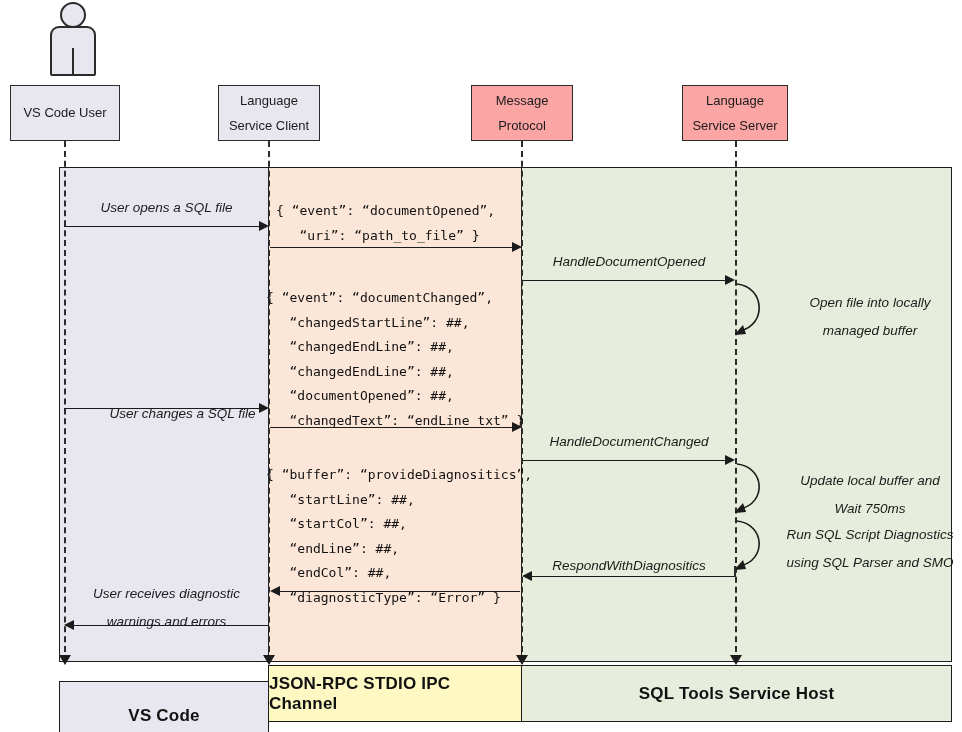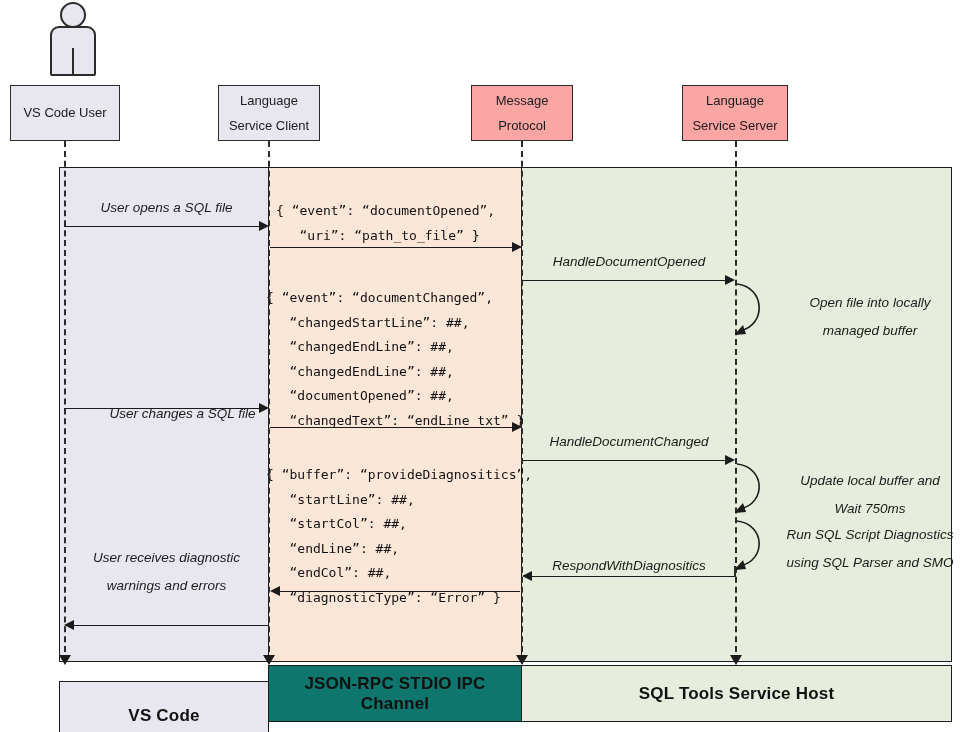--- a/index.html
+++ b/index.html
@@ -71,21 +71,21 @@
     box-sizing: border-box;
     display: flex;
     align-items: center;
     justify-content: center;
     font-size: 17px;
     font-weight: bold;
     color: #111111;
     letter-spacing: .2px;
   }
   .fbox.purple { background: #e8e6ef; }
-  .fbox.peach  { background: #0f766e; text-align: center; }
+  .fbox.peach  { background: #fef9c3; }
   .fbox.green  { background: #e6eddc; }
 
   
   .lifeline {
     width: 0;
     border-left: 2px dashed #2b2b2b;
   }
   .lifeline-solid {
     width: 2px;
     background: #2b2b2b;
@@ -254,21 +254,21 @@
 <span>   “diagnosticType”: “Error” }</span></div>
 
   <div class="abs lbl" style="left:523px; top:558px; width:212px;">RespondWithDiagnositics</div>
   <div class="abs arrow-line" style="left:532px; top:576px; width:203px;"></div>
   <div class="abs arrowhead-l" style="left:522px; top:571px;"></div>
   <div class="abs lifeline-solid" style="left:734px; top:566px; height:11px;"></div>
 
   <div class="abs arrow-line" style="left:280px; top:591px; width:240px;"></div>
   <div class="abs arrowhead-l" style="left:270px; top:586px;"></div>
 
-  <div class="abs lbl-blk" style="left:64px; top:544px; width:205px;">
+  <div class="abs lbl-blk" style="left:64px; top:580px; width:205px;">
     <div>User receives diagnostic</div>
     <div>warnings and errors</div>
   </div>
   <div class="abs arrow-line" style="left:74px; top:625px; width:195px;"></div>
   <div class="abs arrowhead-l" style="left:64px; top:620px;"></div>
 
   <div class="abs fbox purple" style="left:59px; top:681px; width:210px; height:70px;">
     <span>VS Code</span>
   </div>
   <div class="abs fbox peach" style="left:268px; top:665px; width:254px; height:57px;">

